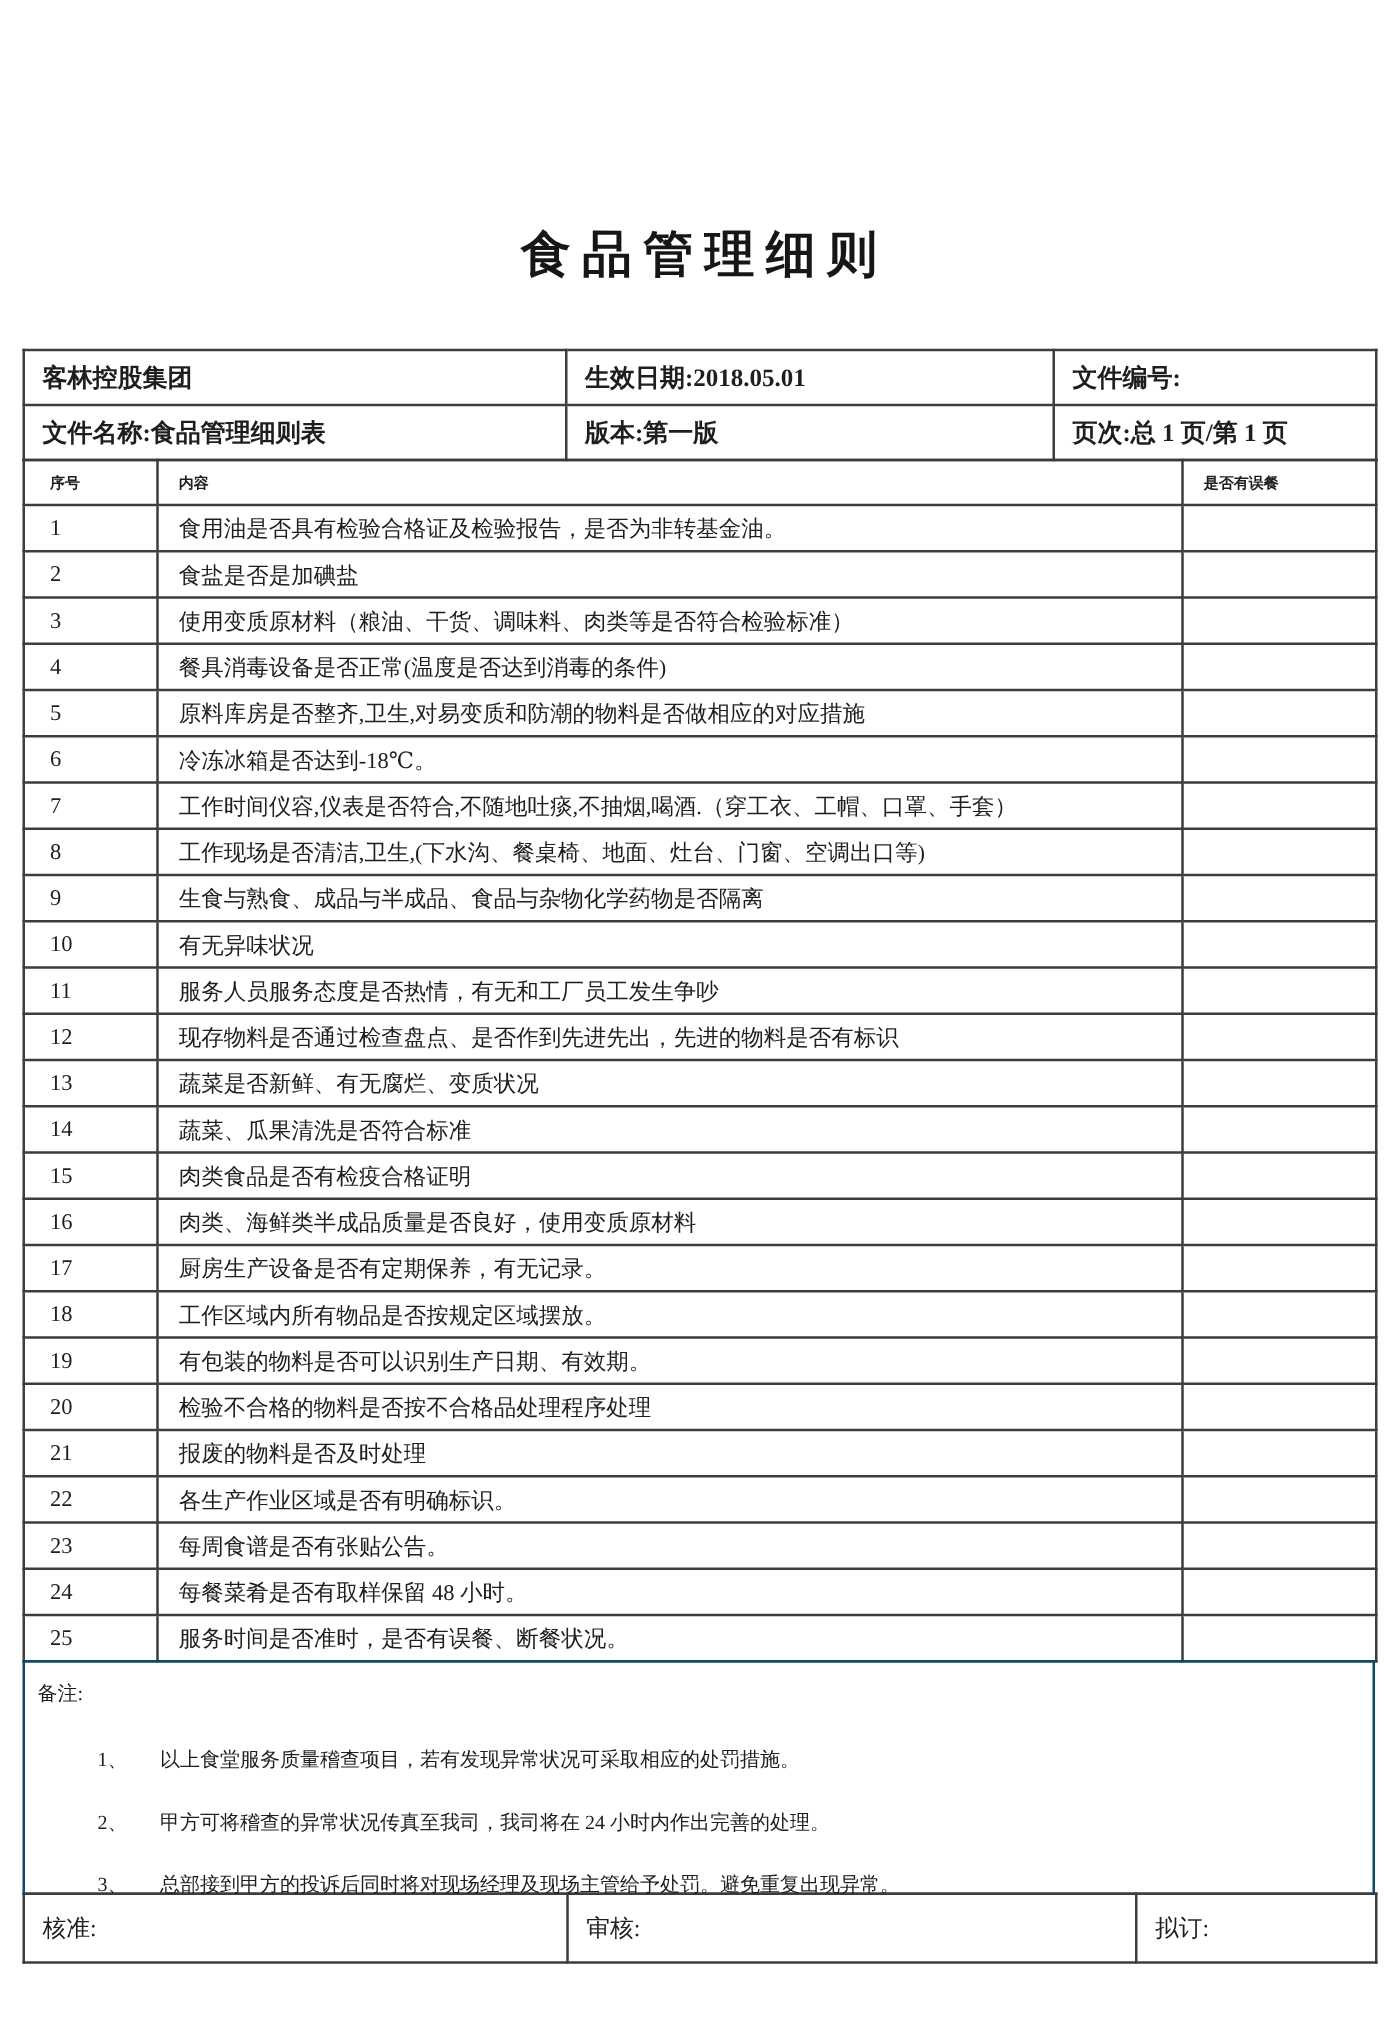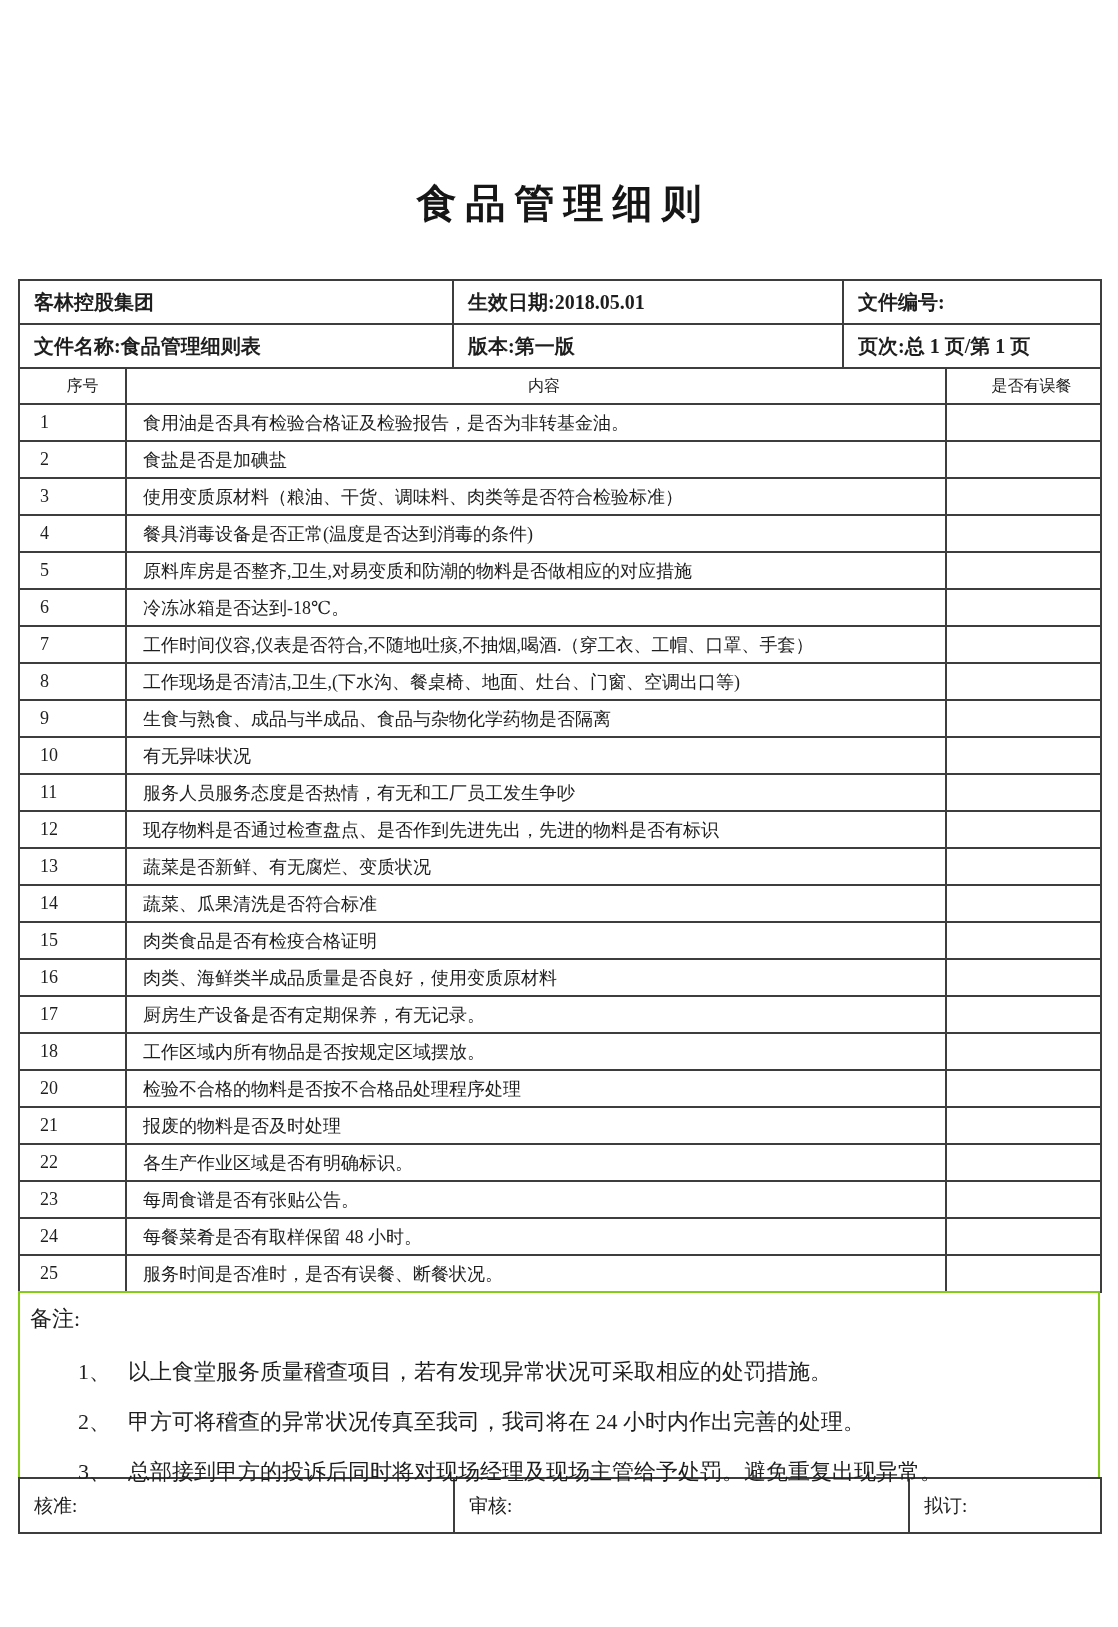--- a/index.html
+++ b/index.html
@@ -33,42 +33,42 @@
     font-weight:700;
     padding:0 8px 0 14px;
     white-space:nowrap;
     overflow:hidden;
   }
 
   
   .checklist-table { margin-top:-2px; }
   .checklist-table th {
     height:36px;
-    font-size:16px;
-    font-weight:400;
-    text-align:center;
+    font-size:12px;
+    font-weight:700;
+    text-align:left;
     padding-left:16px;
   }
   .checklist-table th.c-no, .checklist-table td.c-no { padding-left:20px; }
   .checklist-table td {
     height:37px;
     font-size:18px;
     padding:0 6px 0 16px;
     white-space:nowrap;
     overflow:hidden;
   }
 
   
   .notes {
     width:1082px;
     margin-top:-2px;
-    border:2px solid #84cc16;
+    border:2px solid #0c4a6e;
     height:188px;
     padding:12px 10px 0 10px;
-    font-size:22px;
+    font-size:16px;
   }
   .notes .notes-label { line-height:28px; margin-bottom:24px; }
   .note-item { padding-left:48px; line-height:30px; margin-bottom:20px; display:flex; }
   .note-item .note-no { width:50px; flex:0 0 50px; }
   .note-item .note-text { flex:1; white-space:nowrap; overflow:hidden; }
 
   
   .footer-table { margin-top:-2px; }
   .footer-table td {
     height:55px;
@@ -220,20 +220,25 @@
       <td class="c-content">厨房生产设备是否有定期保养，有无记录。</td>
       <td class="c-penalty"></td>
     </tr>
 
     <tr>
       <td class="c-no">18</td>
       <td class="c-content">工作区域内所有物品是否按规定区域摆放。</td>
       <td class="c-penalty"></td>
     </tr>
 
+    <tr>
+      <td class="c-no">19</td>
+      <td class="c-content">有包装的物料是否可以识别生产日期、有效期。</td>
+      <td class="c-penalty"></td>
+    </tr>
 
     <tr>
       <td class="c-no">20</td>
       <td class="c-content">检验不合格的物料是否按不合格品处理程序处理</td>
       <td class="c-penalty"></td>
     </tr>
 
     <tr>
       <td class="c-no">21</td>
       <td class="c-content">报废的物料是否及时处理</td>

